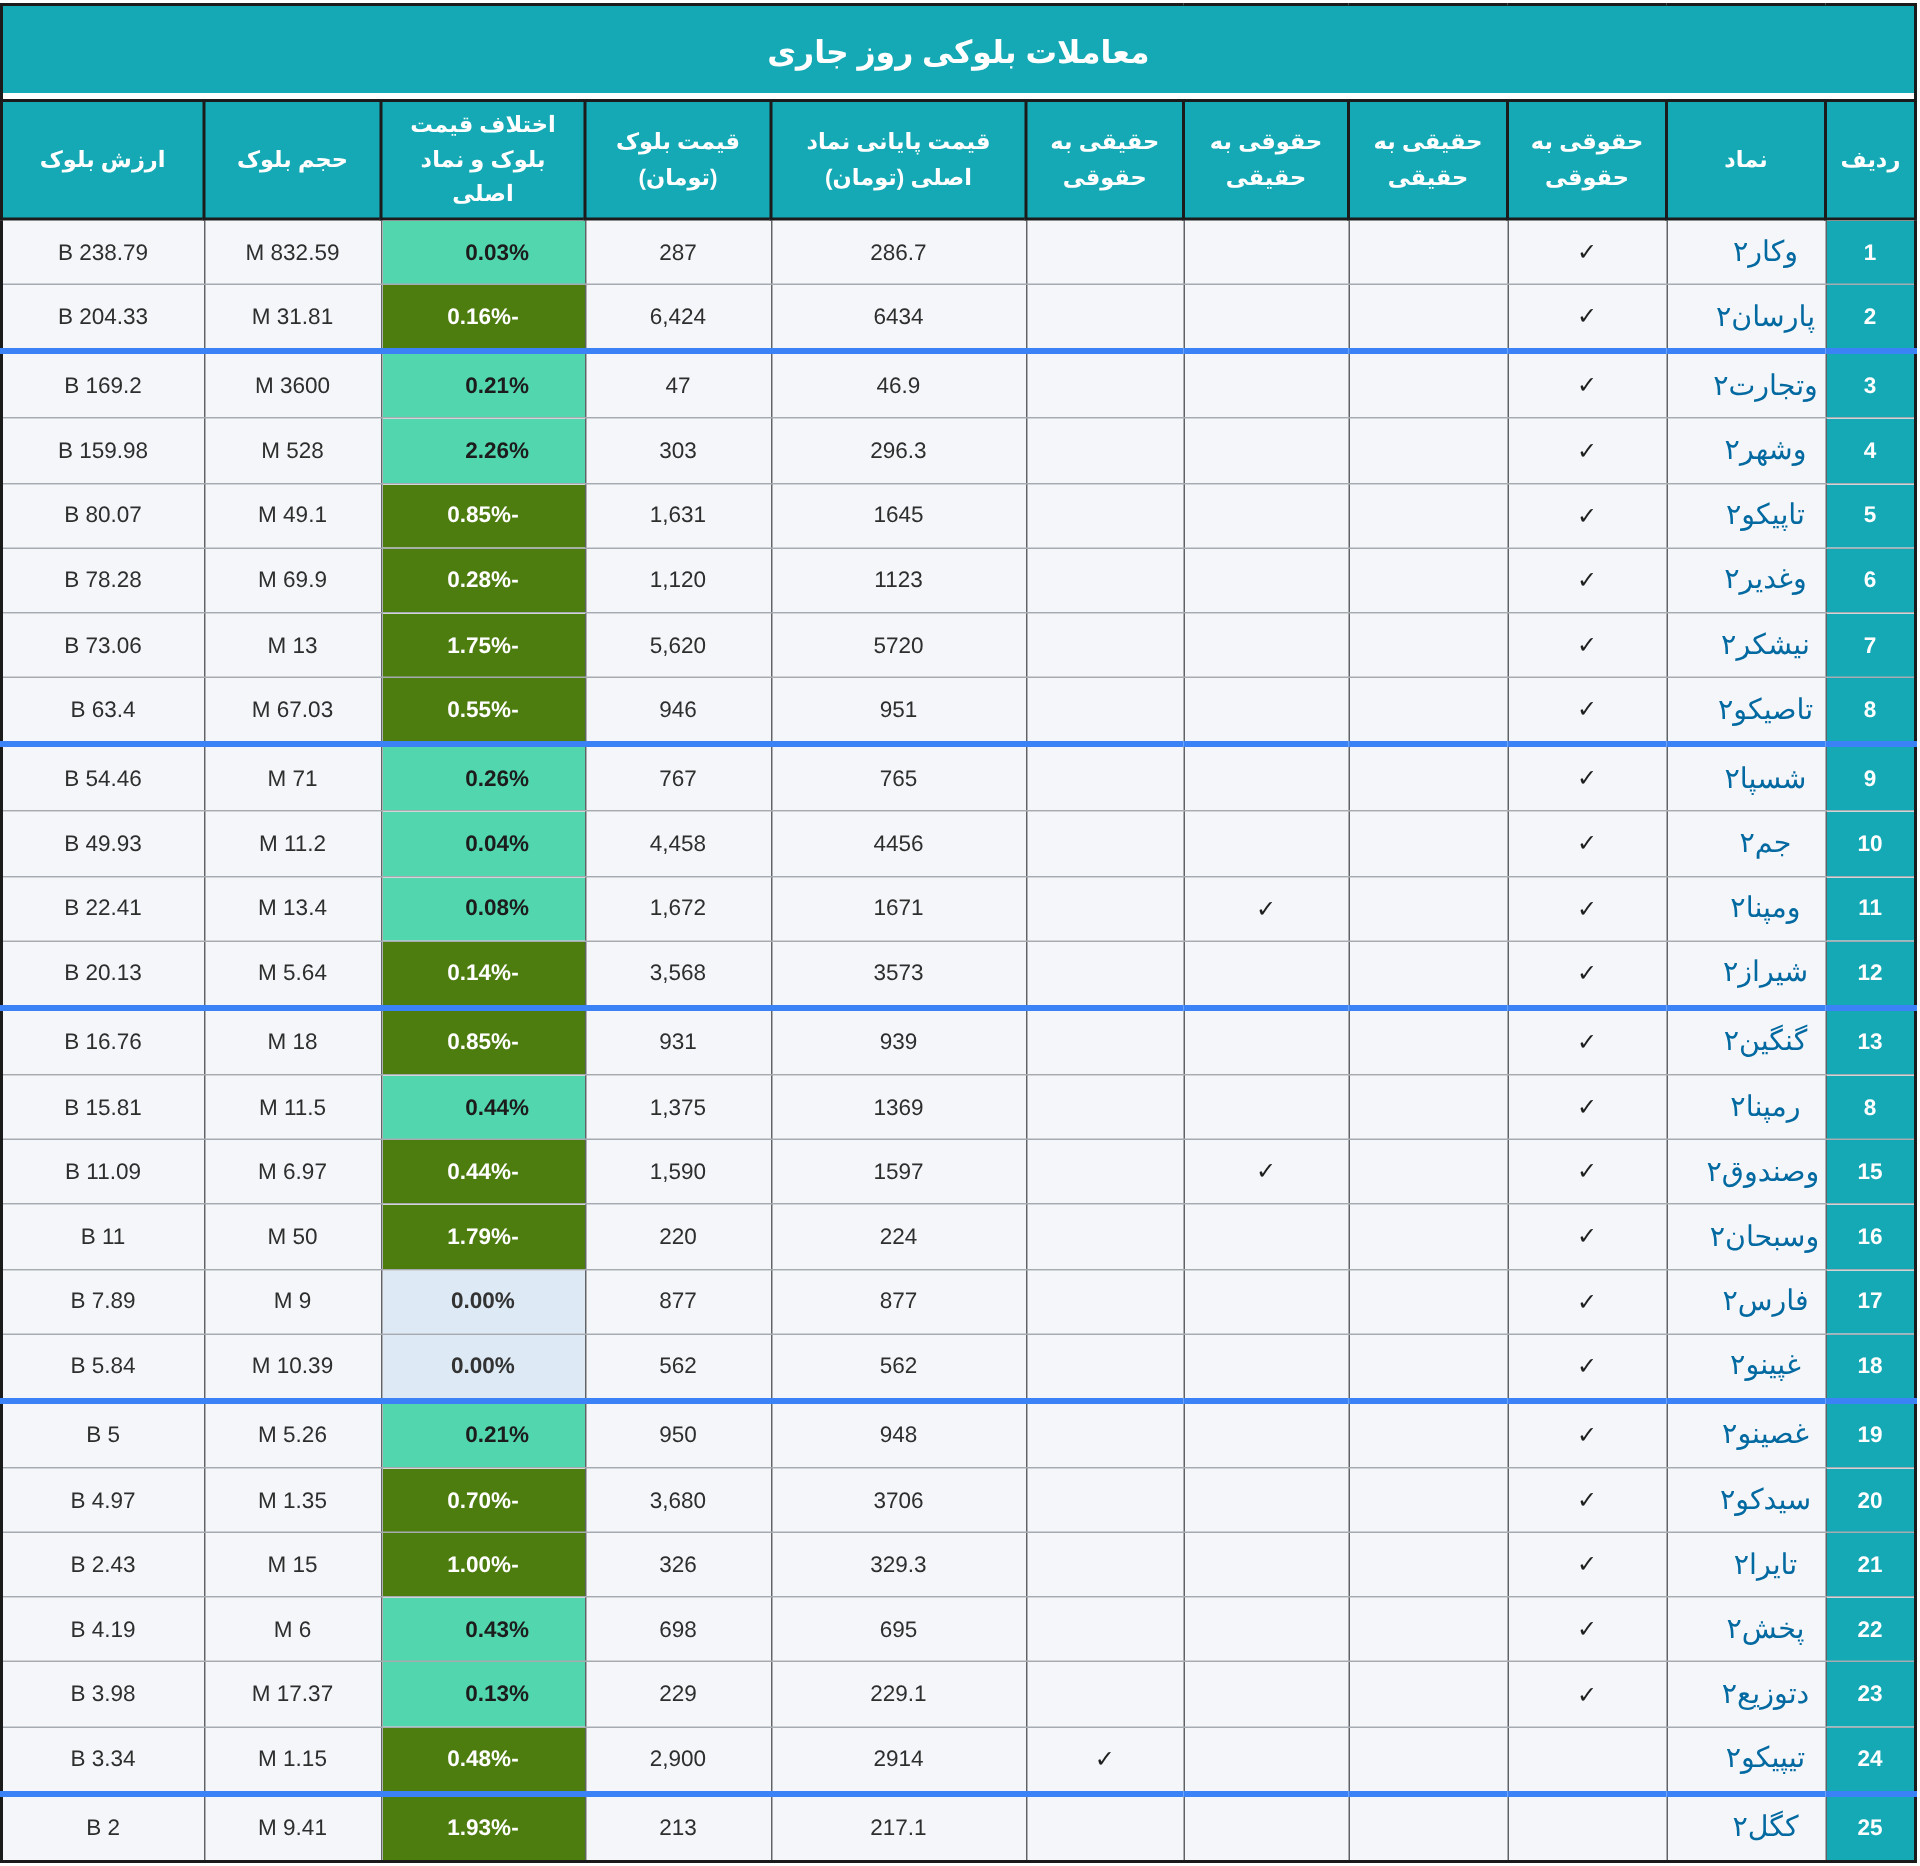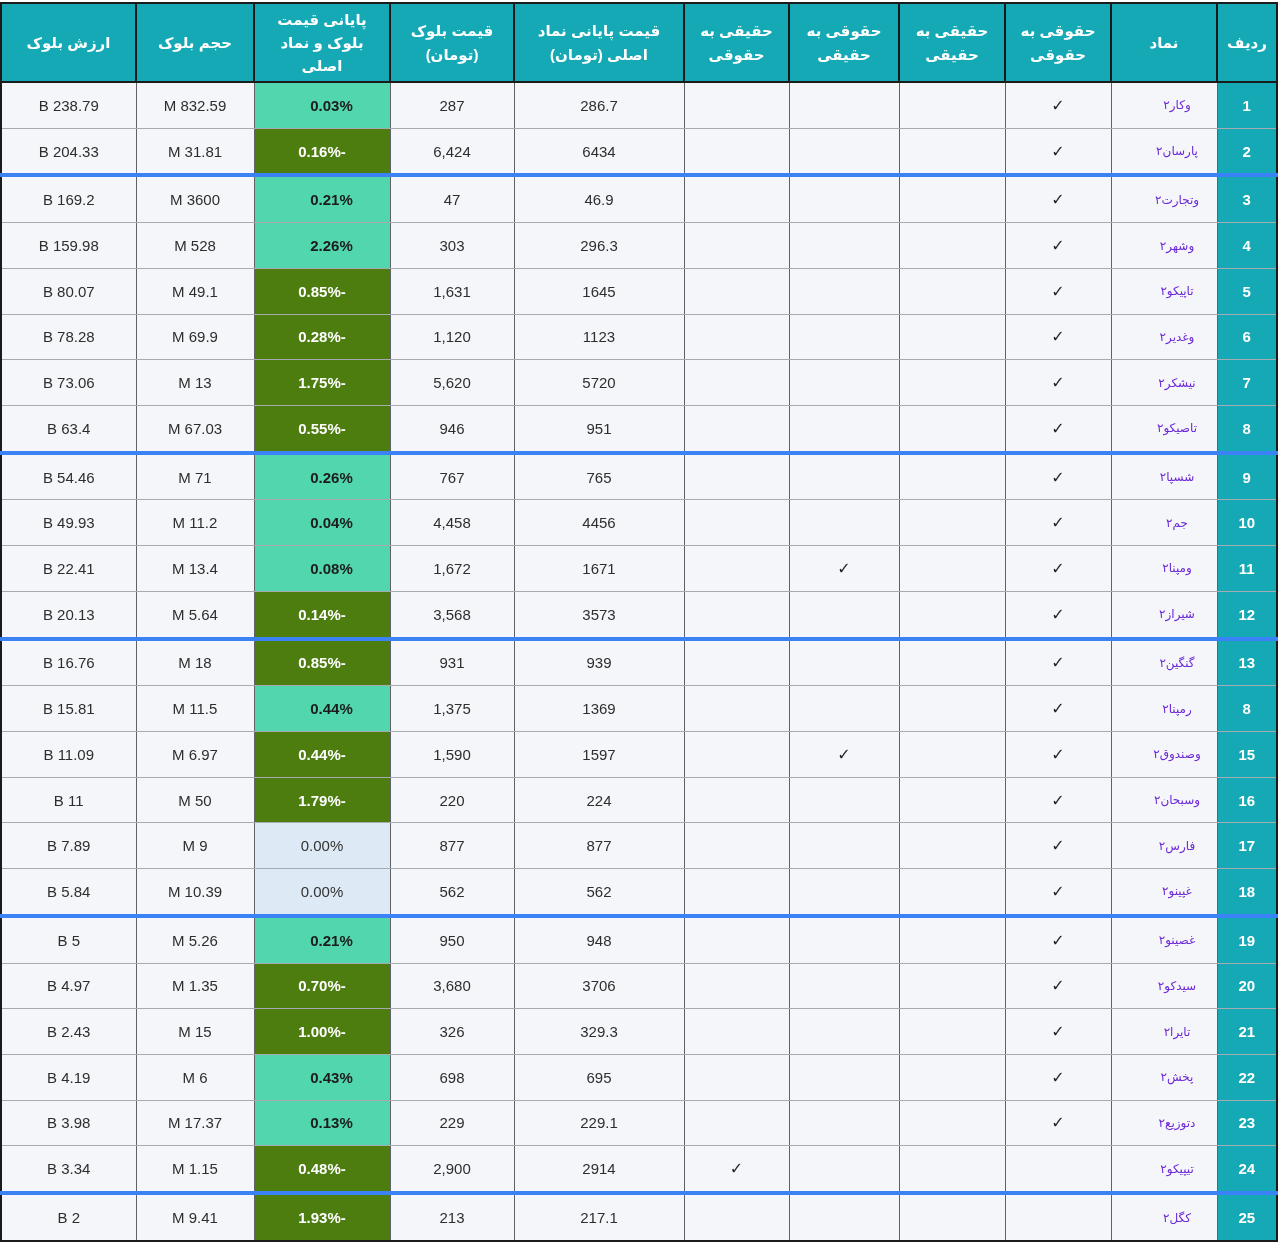--- a/index.html
+++ b/index.html
@@ -25,25 +25,25 @@
   tr.cols-row th { height: 73px; font-size: 15px; line-height: 1.55; }
   tbody td {
     height: 42px; background: #f4f6f9; color: #2e2e2e;
     text-align: center; vertical-align: middle; font-size: 15px;
     border-top: 1px solid #a6abb1; border-bottom: 1px solid #a6abb1;
     border-left: 1px solid #5f6367; border-right: 1px solid #5f6367;
     padding: 0 4px; overflow: hidden; white-space: nowrap;
   }
   tbody td.num { font-family: "Liberation Sans", "DejaVu Sans", sans-serif; }
   tbody td.rownum { background: #14a9b5; color: #ffffff; font-weight: 700; font-size: 15px; }
-  tbody td.sym { font-size: 12px; color: #6d28d9; padding-left: 30px; }
+  tbody td.sym { font-size: 19px; color: #0369a1; padding-left: 30px; }
   tbody td.diff { font-weight: 700; }
   tbody td.diff.positive { background: #52d6ae; color: #1c1c1c; padding-left: 23px; }
   tbody td.diff.negative { background: #4d7c0f; color: #ffffff; }
-  tbody td.diff.neutral  { background: #dde9f4; color: #333333; font-weight: 400; }
+  tbody td.diff.neutral  { background: #dde9f4; color: #333333; font-weight: 700; }
   tbody td.chk { font-size: 16px; color: #1f1f1f; }
   tbody tr.grp td { border-bottom: 4px solid #3b82f6; }
 </style>
 </head>
 <body>
 
 <table class="block-table">
   <colgroup>
     <col style="width:60px">
       <col style="width:106px">
@@ -51,30 +51,33 @@
       <col style="width:106px">
     <col style="width:110px">
       <col style="width:105px">
       <col style="width:170px">
       <col style="width:124px">
     <col style="width:136px">
       <col style="width:118px">
       <col style="width:135px">
   </colgroup>
   <thead>
+    <tr>
+      <th class="title-cell" colspan="11">معاملات بلوکی روز جاری</th>
+    </tr>
     <tr class="cols-row">
       <th>ردیف</th>
       <th>نماد</th>
       <th>حقوقی به حقوقی</th>
       <th>حقیقی به حقیقی</th>
       <th>حقوقی به حقیقی</th>
       <th>حقیقی به حقوقی</th>
       <th>قیمت پایانی نماد اصلی (تومان)</th>
       <th>قیمت بلوک (تومان)</th>
-      <th>پایانی قیمت بلوک و نماد اصلی</th>
+      <th>اختلاف قیمت بلوک و نماد اصلی</th>
       <th>حجم بلوک</th>
       <th>ارزش بلوک</th>
     </tr>
   </thead>
   <tbody>
       <tr>
         <td class="rownum">1</td>
         <td class="sym">وکار۲</td>
         <td class="chk"><span>✓</span></td>
         <td class="chk"></td>

